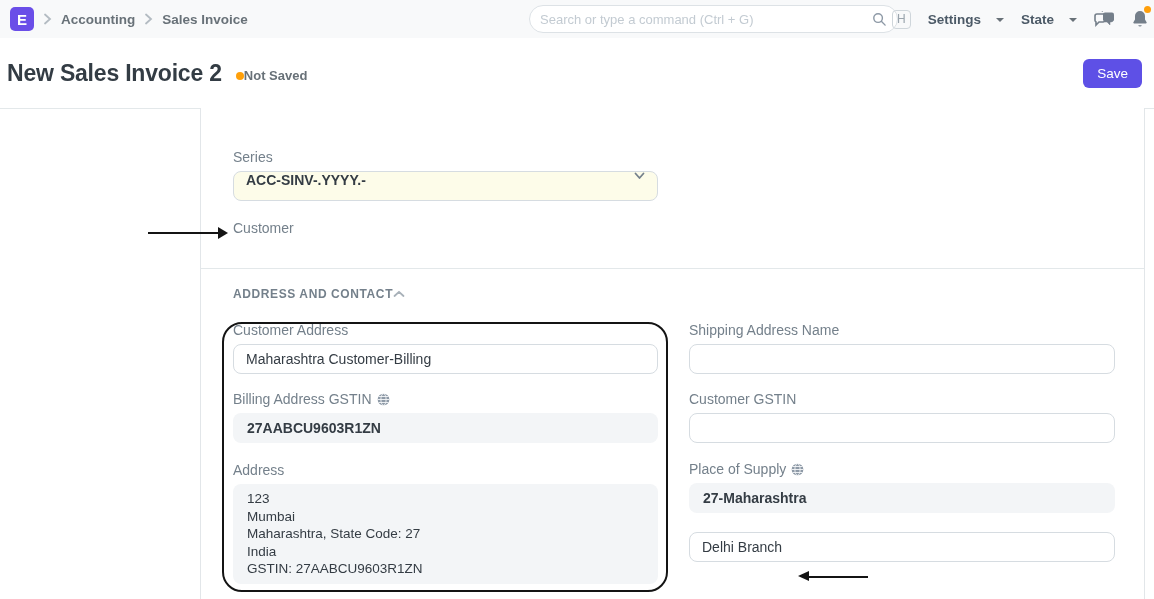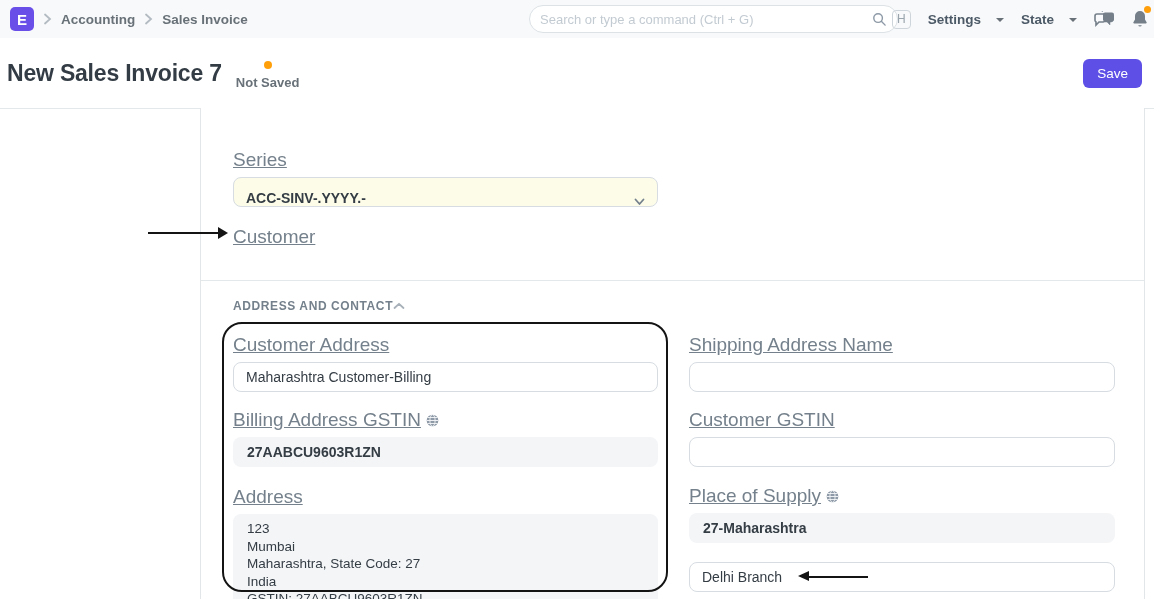--- a/index.html
+++ b/index.html
@@ -29,38 +29,38 @@
   .caret-down { width:0; height:0; border-left:4px solid transparent; border-right:4px solid transparent;
                 border-top:4px solid #687178; margin-top:1px; }
   .nav-icon { display:flex; align-items:center; cursor:pointer; position:relative; }
   .bell-dot { position:absolute; top:-4px; right:-3px; width:7px; height:7px; border-radius:50%;
               background:#ff9f0a; }
 
   
   .page-header { position:absolute; top:38px; left:0; width:1154px; height:70px; background:#fff;
                  display:flex; align-items:center; padding:0 12px 0 7px; }
   .page-title { font-size:23px; font-weight:700; color:#333c44; letter-spacing:-0.2px; }
-  .status-badge { display:flex; align-items:center; gap:6px; margin-left:14px; margin-top:5px;flex-direction:column; }
+  .status-badge { display:flex; align-items:center; margin-left:14px; margin-top:5px; }
   .status-dot { width:8px; height:8px; border-radius:50%; background:#ffa00a; }
   .status-text { font-size:13px; font-weight:600; color:#687178; }
   .save-btn { margin-left:auto; height:29px; padding:0 14px; background:#5e50e6; color:#fff;
               font-size:13.5px; font-weight:500; border:none; border-radius:6px; cursor:pointer;
               font-family:inherit; }
   .top-rule { position:absolute; top:108px; left:0; width:1154px; border-top:1px solid #e3e8ea; }
 
   
   .card { position:absolute; left:200px; top:108px; width:945px; height:491px; background:#fff;
           border-left:1px solid #e2e6e9; border-right:1px solid #e2e6e9; }
   .card-inner { padding:0 31px 0 32px; }
-  .field-label { font-size:19px; color:#74808b; display:flex; align-items:center; gap:5px;
-                 margin-bottom:6px;text-decoration:underline; }
+  .field-label { font-size:14px; color:#74808b; display:flex; align-items:center; gap:5px;
+                 margin-bottom:6px; }
   .ctl { width:100%; height:30px; border:1px solid #d6dce1; border-radius:8px; padding:0 12px;
          font-size:14px; color:#343c44; background:#fff; font-family:inherit; outline:none; }
   .ctl.mandatory { background:#fdfce9; font-weight:700; }
-  .select-ctl { display:flex; align-items:flex-end; justify-content:space-between; cursor:pointer;border-radius:8px; }
+  .select-ctl { display:flex; align-items:flex-start; justify-content:space-between; cursor:pointer;border-radius:8px; }
   .readonly-ctl { width:100%; height:30px; border-radius:8px; background:#f3f5f7; display:flex;
                   align-items:center; padding:0 14px; font-size:14px; font-weight:700; color:#343c44; }
   .textblock { width:100%; border-radius:8px; background:#f3f5f7; padding:6px 14px; font-size:13.5px;
                color:#343c44; line-height:1.3; white-space:pre-line; }
   .section-head { display:flex; align-items:center; margin-top:18px; cursor:pointer; }
   .section-title { font-size:12px; font-weight:600; letter-spacing:0.6px; color:#74808b; }
   .sec-rule { border-top:1px solid #e3e8ea; margin:32px -31px 0 -32px; }
   .cols { display:grid; grid-template-columns:425px 426px; column-gap:31px; margin-top:21px; }
   .fgroup { margin-top:17px; }
   .fgroup.first { margin-top:0; }
@@ -131,21 +131,21 @@
         <svg width="16" height="18" viewBox="0 0 16 18">
           <path d="M8 1 a5 5 0 0 1 5 5 v3.5 l1.6 2.8 a0.8 0.8 0 0 1 -0.7 1.2 h-11.8 a0.8 0.8 0 0 1 -0.7-1.2 L3 9.5 V6 a5 5 0 0 1 5-5 z" fill="#747f8a"></path>
           <path d="M6.2 15.3 a1.9 1.9 0 0 0 3.6 0 z" fill="#747f8a"></path>
         </svg>
         <span class="bell-dot"></span>
       </div>
     </div>
   </div>
 
   <div class="page-header">
-    <span class="page-title">New Sales Invoice 7</span>
+    <span class="page-title">New Sales Invoice 2</span>
     <span class="status-badge">
       <span class="status-dot"></span>
       <span class="status-text">Not Saved</span>
     </span>
     <button class="save-btn">Save</button>
   </div>
   <div class="top-rule"></div>
 
   <div class="card">
     <div class="card-inner">

